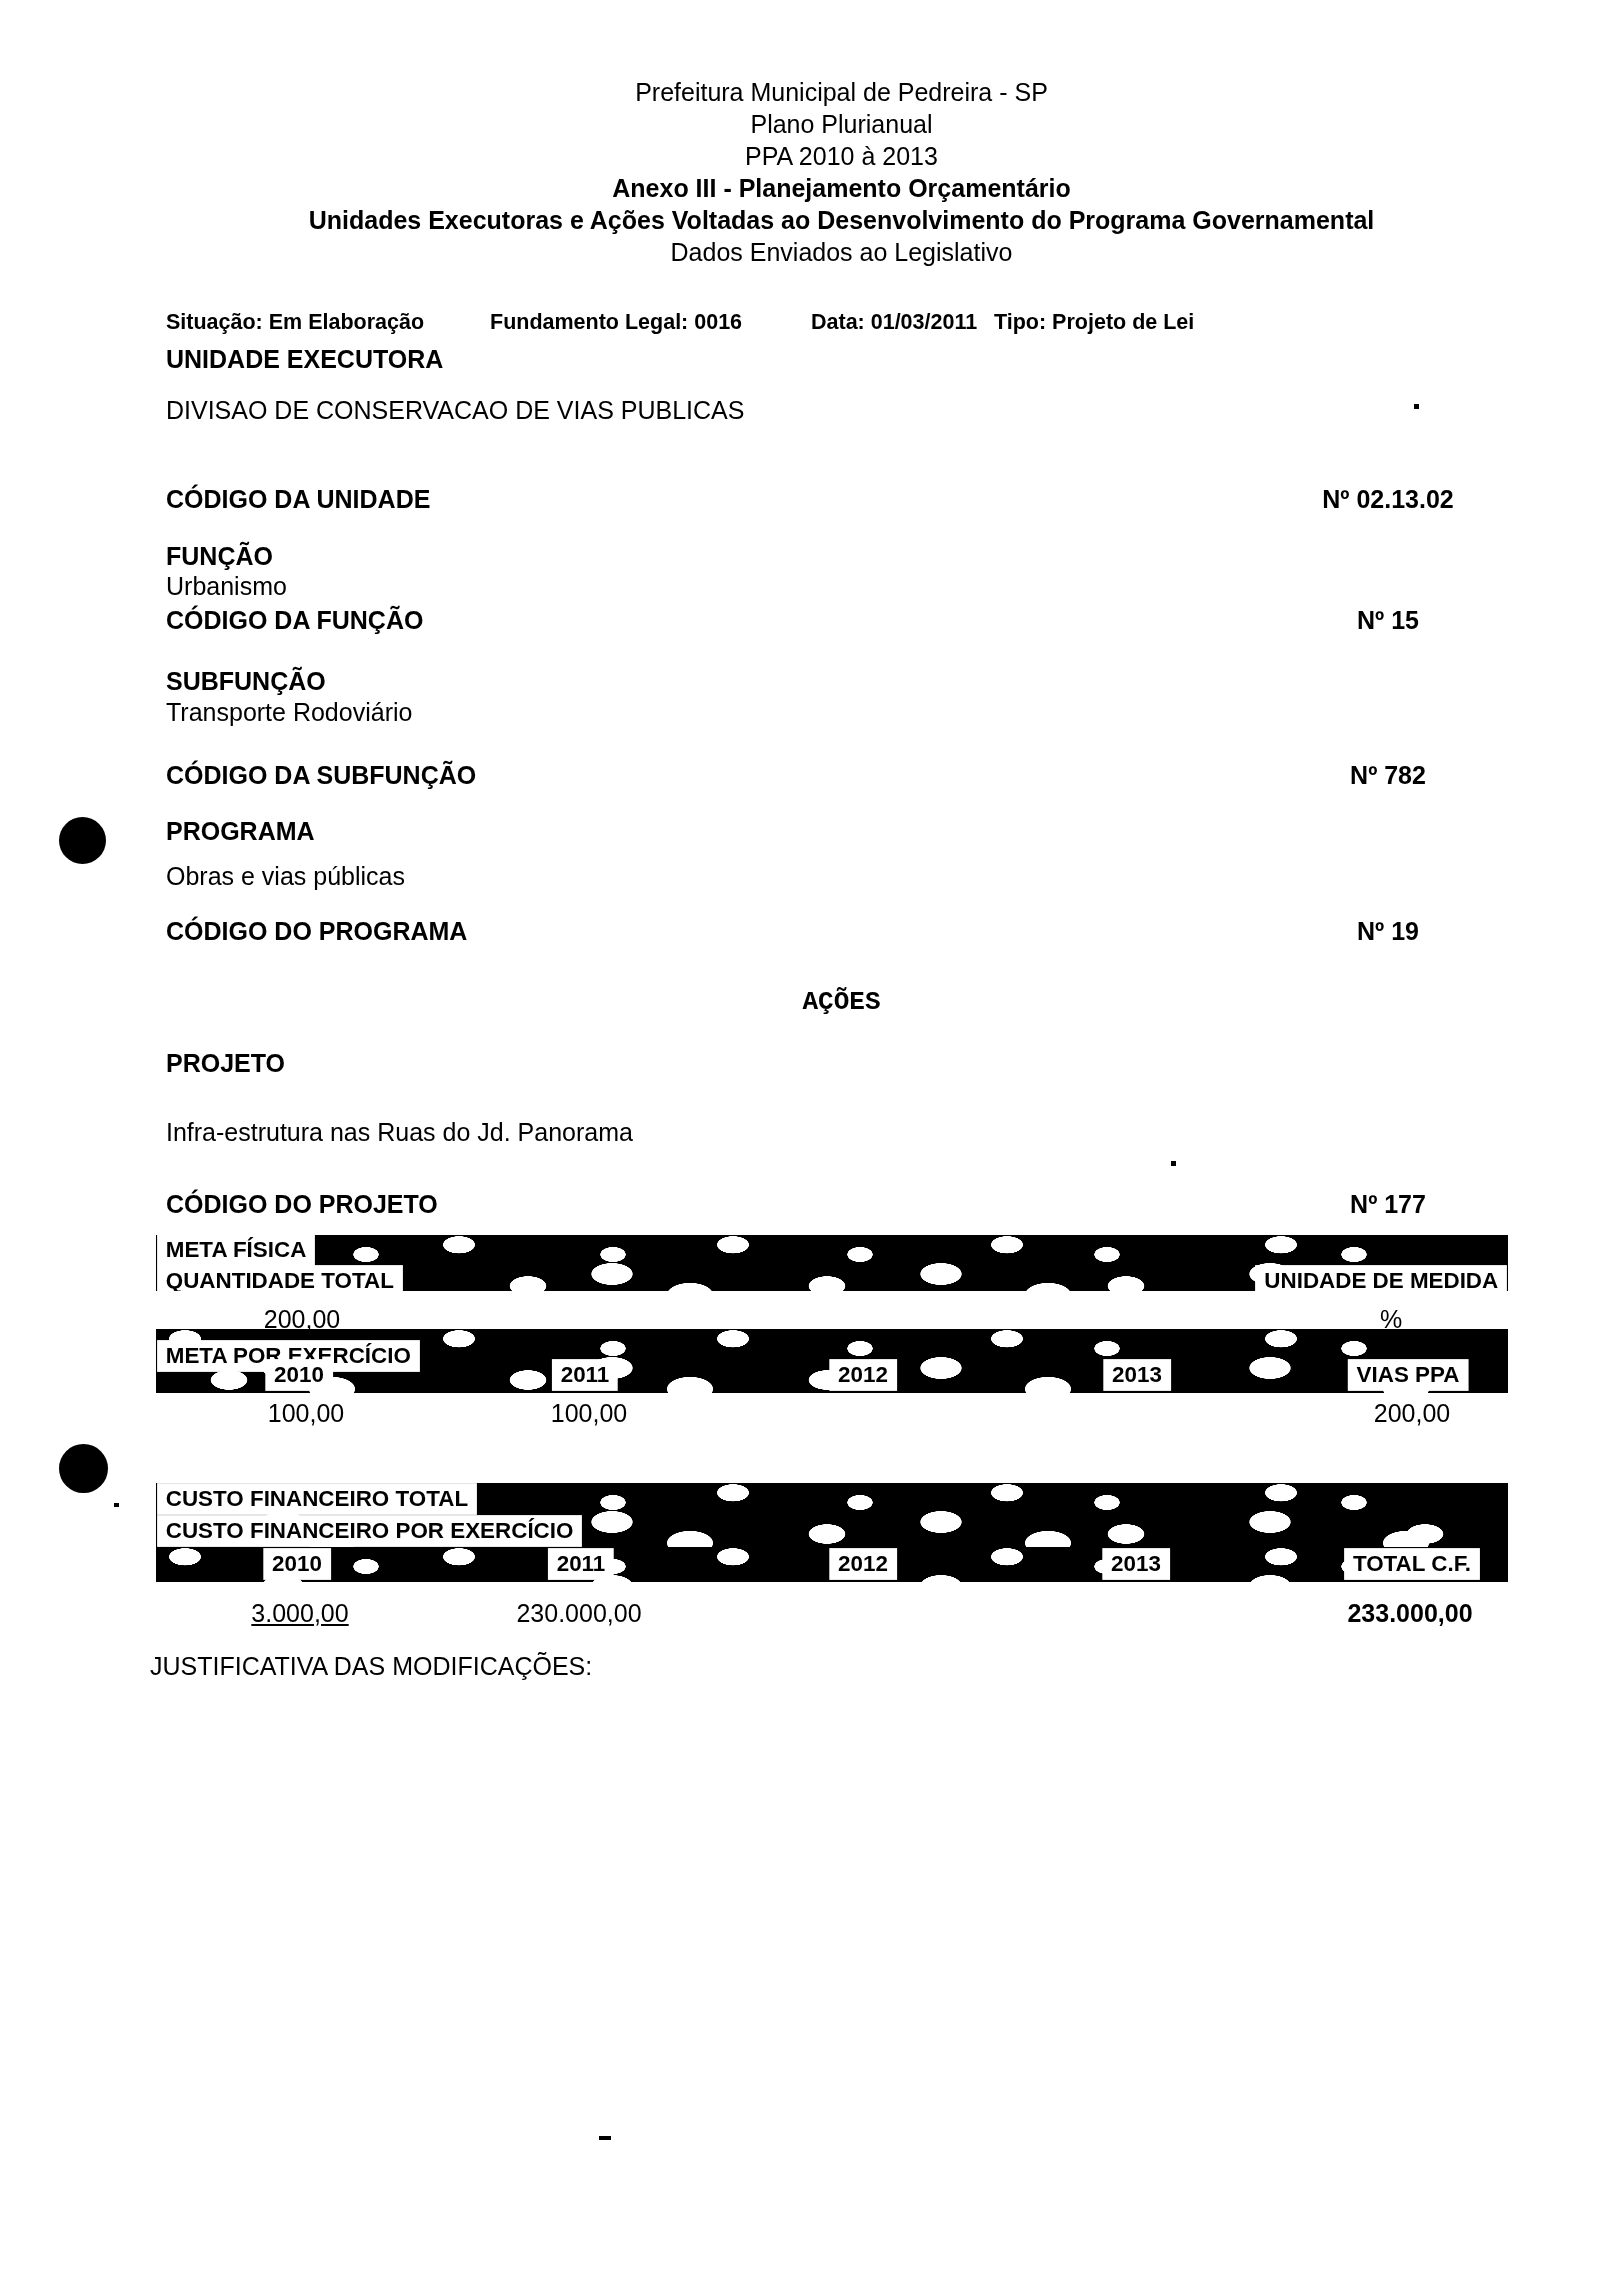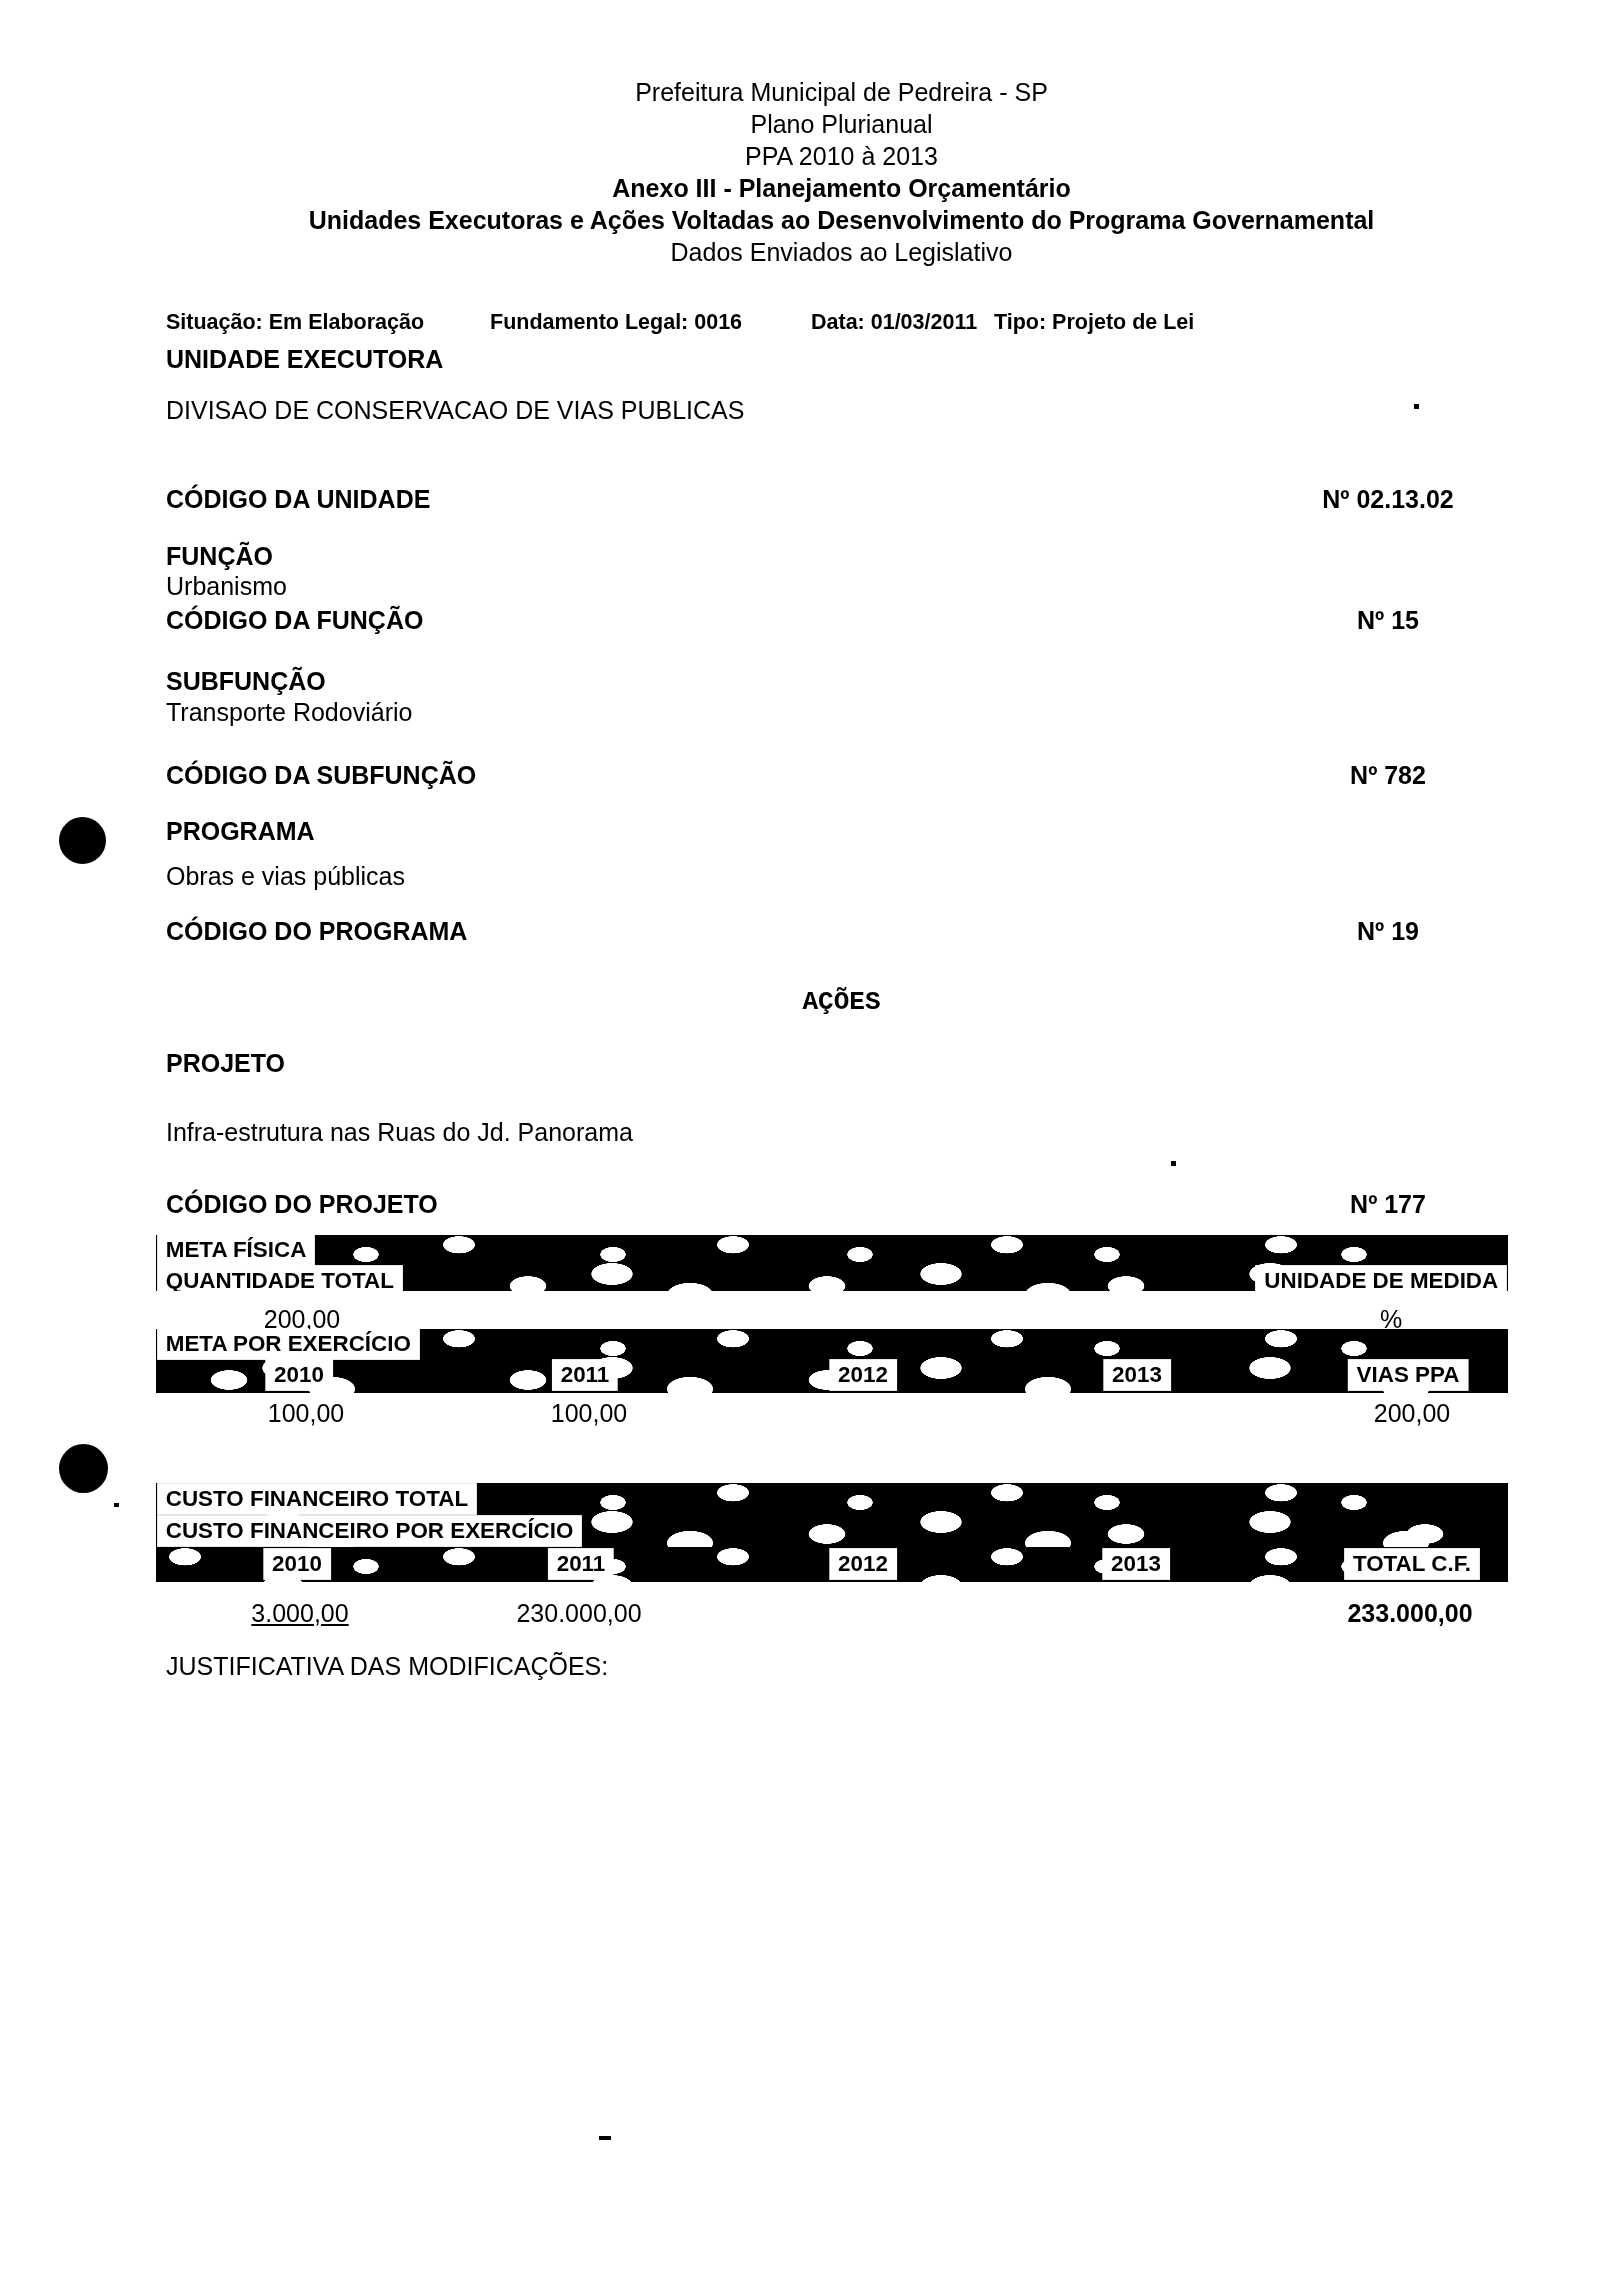--- a/index.html
+++ b/index.html
@@ -98,21 +98,21 @@
 
   <div class="noisebar" style="top:1235px;height:56px;">
     <span class="chip" style="left:3.9px;top:2px;">META FÍSICA</span>
     <span class="chip" style="left:3.9px;top:33px;">QUANTIDADE TOTAL</span>
     <span class="chip" style="right:3.9px;top:33px;">UNIDADE DE MEDIDA</span>
   </div>
   <div class="num" style="left:302px;top:1305px;">200,00</div>
   <div class="num" style="left:1391px;top:1305px;">%</div>
 
   <div class="noisebar" style="top:1329px;height:64px;">
-    <span class="chip" style="left:3.9px;top:2px;">META POR EXERCÍCIO</span>
+    <span class="chip" style="left:3.9px;top:14px;">META POR EXERCÍCIO</span>
     <span class="chip ctr" style="left:143px;top:33px;">2010</span>
     <span class="chip ctr" style="left:429px;top:33px;">2011</span>
     <span class="chip ctr" style="left:707px;top:33px;">2012</span>
     <span class="chip ctr" style="left:981px;top:33px;">2013</span>
     <span class="chip ctr" style="left:1252px;top:33px;">VIAS PPA</span>
   </div>
   <div class="num" style="left:306px;top:1399px;">100,00</div>
   <div class="num" style="left:589px;top:1399px;">100,00</div>
   <div class="num" style="left:1412px;top:1399px;">200,00</div>
 
@@ -122,16 +122,16 @@
     <span class="chip ctr" style="left:141px;top:68px;">2010</span>
     <span class="chip ctr" style="left:425px;top:68px;">2011</span>
     <span class="chip ctr" style="left:707px;top:68px;">2012</span>
     <span class="chip ctr" style="left:980px;top:68px;">2013</span>
     <span class="chip ctr" style="left:1256px;top:68px;">TOTAL C.F.</span>
   </div>
   <div class="num" style="left:300px;top:1599px;text-decoration:underline;">3.000,00</div>
   <div class="num" style="left:579px;top:1599px;">230.000,00</div>
   <div class="num b" style="left:1410px;top:1599px;">233.000,00</div>
 
-  <div class="abs val" style="left:166px;top:1652px;">JUSTIFICATIVA DAS MODIFICAÇÕES:</div>
+  <div class="abs val" style="left:150px;top:1652px;">JUSTIFICATIVA DAS MODIFICAÇÕES:</div>
 
 </div>
 
 
 </body></html>

